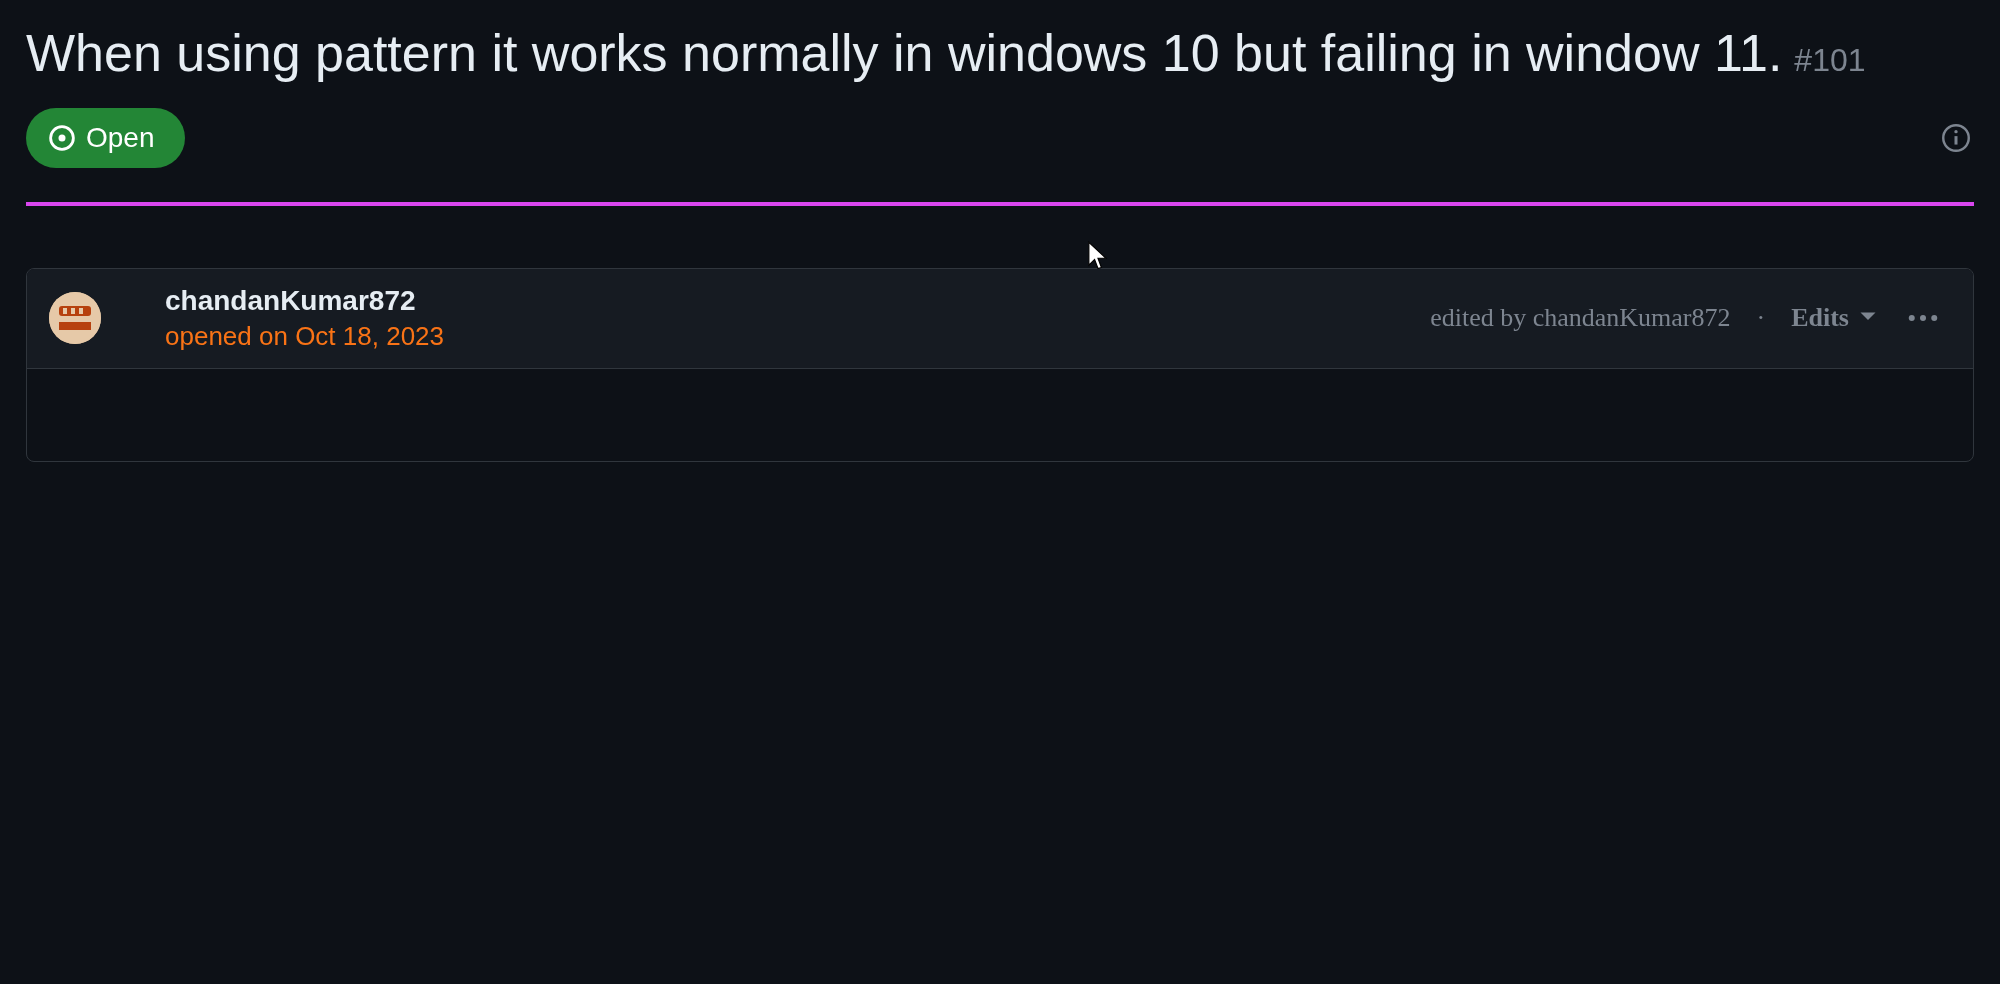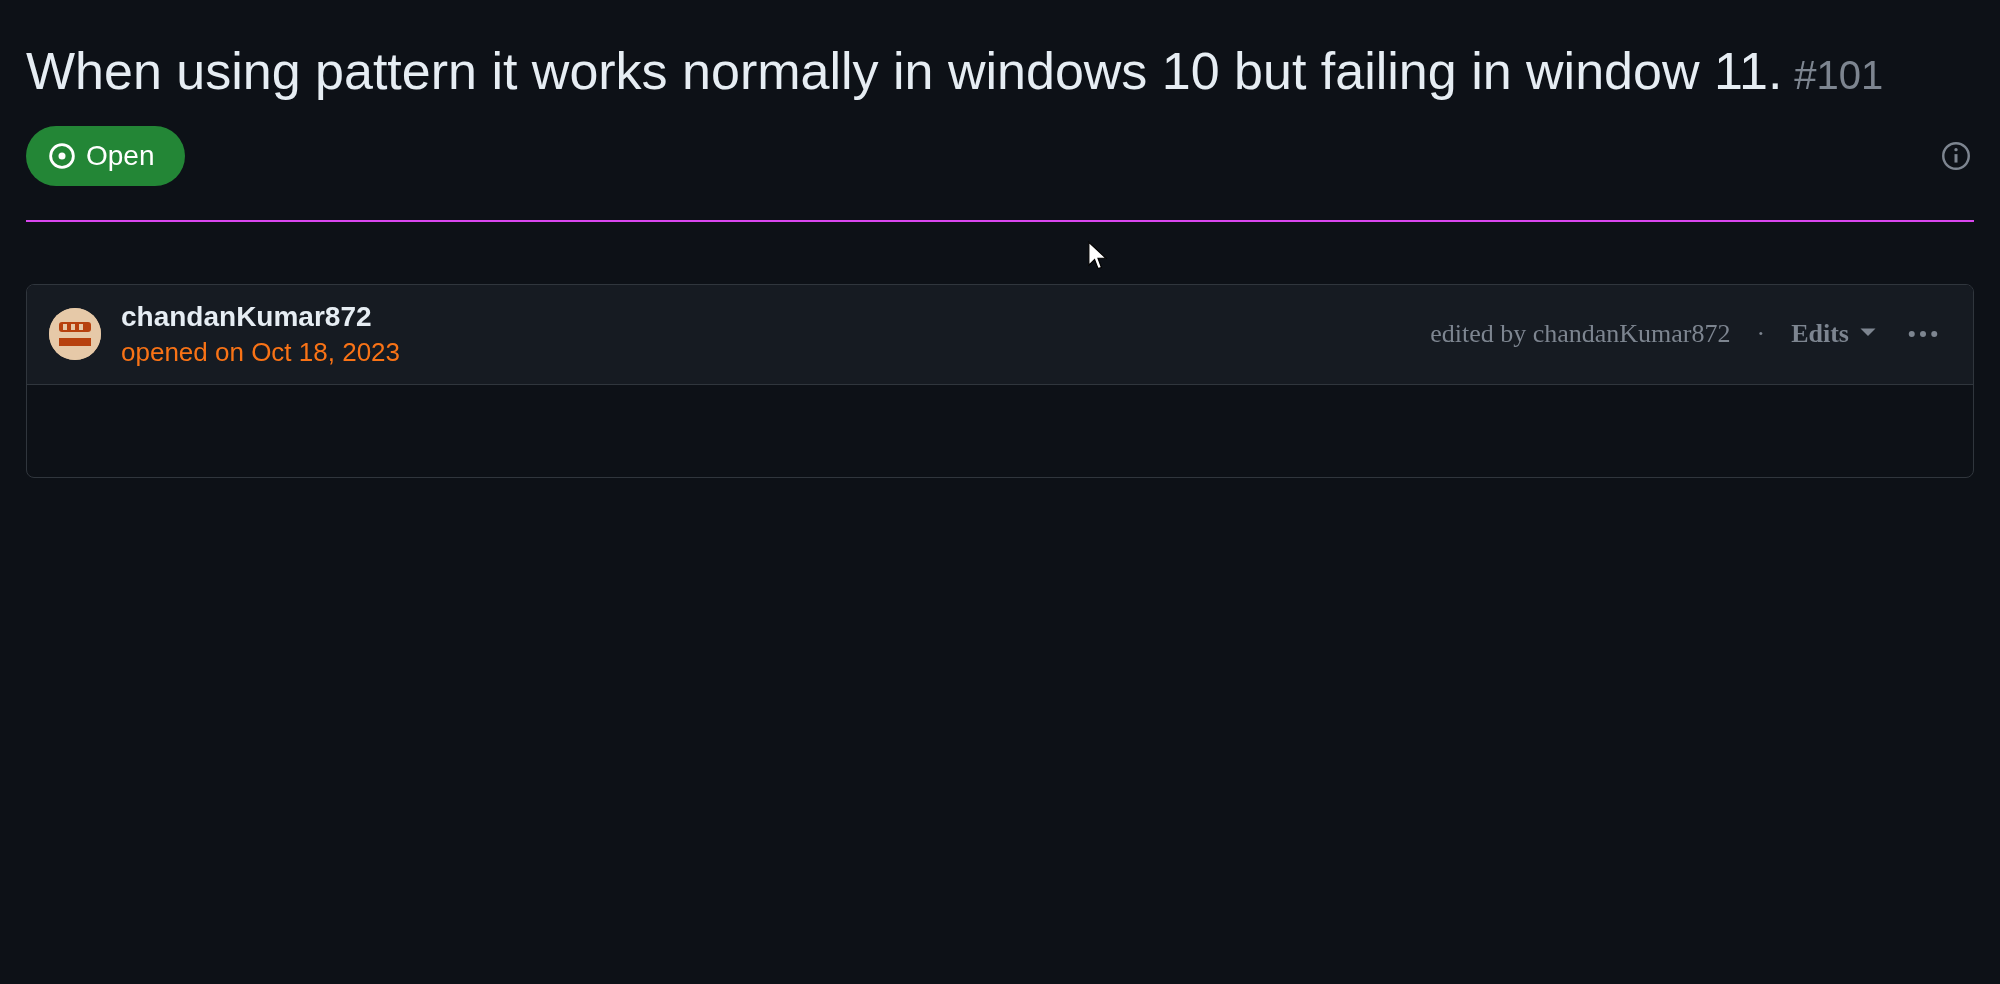--- a/index.html
+++ b/index.html
@@ -6,46 +6,46 @@
   body {
     background: #0d1117;
     color: #e6edf3;
     font-family: -apple-system, BlinkMacSystemFont, "Segoe UI", Helvetica, Arial, sans-serif;
     width: 2000px;
     height: 984px;
     overflow: hidden;
     position: relative;
   }
   .container {
-    padding: 38px 26px 0 26px;
+    padding: 20px 26px 0 26px;
   }
   .issue-title-row {
     display: flex;
     flex-wrap: wrap;
     align-items: baseline;
     gap: 12px;
     margin-bottom: 20px;
   }
   .issue-title {
     font-size: 52px;
     font-weight: 400;
     line-height: 1.3;
     color: #e6edf3;
   }
   .issue-number {
-    font-size: 40px;
+    font-size: 32px;
     font-weight: 300;
     color: #7d8590;
   }
   .status-row {
     display: flex;
     align-items: center;
     justify-content: space-between;
     padding-bottom: 34px;
-    border-bottom: 2px solid #d946ef;
+    border-bottom: 4px solid #d946ef;
   }
   .status-badge {
     display: inline-flex;
     align-items: center;
     gap: 10px;
     background: #238636;
     color: #ffffff;
     font-size: 28px;
     font-weight: 500;
     padding: 14px 30px 14px 22px;
@@ -97,20 +97,21 @@
     align-items: center;
     justify-content: center;
     overflow: hidden;
     flex-shrink: 0;
   }
   .avatar svg { width: 52px; height: 52px; }
   .author-block {
     display: flex;
     flex-direction: column;
     gap: 4px;
+    margin-left: 44px;
   }
   .author-name {
     font-size: 28px;
     font-weight: 600;
     color: #e6edf3;
   }
   .opened-on {
     font-size: 26px;
     font-weight: 400;
     color: #f97316;

